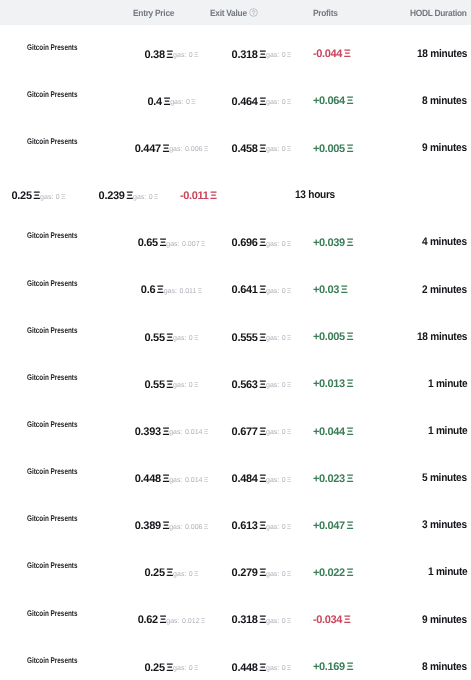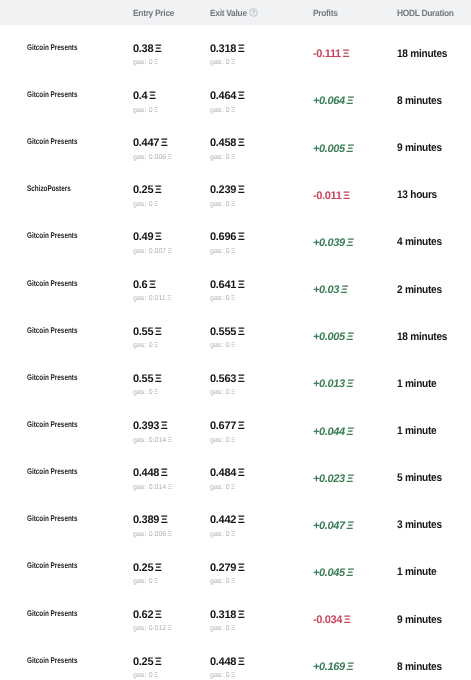--- a/index.html
+++ b/index.html
@@ -9,42 +9,42 @@
        -webkit-font-smoothing:antialiased;text-rendering:geometricPrecision;}
   .table{width:471px;}
   .thead{height:25px;background:#f1f2f4;display:flex;align-items:center;}
   .th{font-size:9px;font-weight:700;color:#73777f;letter-spacing:-0.3px;
       display:flex;align-items:center;transform:scaleX(0.93);transform-origin:left center;}
   .th .lbl{white-space:nowrap;}
   .c-col{width:133px;flex:0 0 133px;}
   .c-entry{width:77px;flex:0 0 77px;}
   .c-exit{width:103px;flex:0 0 103px;}
   .c-profit{width:84px;flex:0 0 84px;}
-  .c-hodl{width:74px;flex:0 0 74px;}
+  .c-hodl{width:74px;flex:0 0 74px;justify-content:flex-end;}
   .thead .c-col{padding-left:0;}
   .thead .c-entry,.thead .c-exit,.thead .c-profit,.thead .c-hodl{padding-left:0;}
   .row{height:47.17px;display:flex;align-items:center;}
   .tbody{padding-top:4.2px;}
   .cell{display:flex;align-items:center;}
-  .cell.stack{flex-direction:column;align-items:flex-start;justify-content:center;padding-top:4.7px;}
+  .cell.stack{flex-direction:row;align-items:flex-start;justify-content:center;padding-top:4.7px;}
   .c-col{padding-left:6px;box-sizing:border-box;}
   .namecell{align-items:flex-end;padding-top:0;padding-left:27px;}
   .namecell .name{position:relative;top:-5.5px;}
   .name{font-size:8.2px;font-weight:600;color:#1a1c20;white-space:nowrap;display:block;
         line-height:13px;transform:scaleX(0.775);transform-origin:left center;}
   .val{font-size:11px;font-weight:700;color:#14161a;line-height:13px;
        letter-spacing:-0.3px;white-space:nowrap;display:flex;align-items:baseline;}
   .gas{font-size:7px;font-weight:400;color:#aeb1b8;line-height:9px;margin-top:2.5px;
        white-space:nowrap;display:flex;align-items:baseline;}
   .gas .gl{margin-right:2.5px;}
   .eth{margin-left:1.6px;font-weight:700;}
   .gas .eth{font-weight:400;margin-left:1.2px;}
   .profit{font-size:11px;font-weight:700;letter-spacing:-0.35px;white-space:nowrap;
           display:inline-flex;align-items:baseline;position:relative;top:1.5px;}
-  .pos{color:#3a7d56;font-style:italic;}
+  .pos{color:#3a7d56;}
   .neg{color:#c8455c;}
   .hodl{font-size:11px;font-weight:600;color:#14161a;letter-spacing:-0.3px;white-space:nowrap;
         display:inline-block;transform:scaleX(0.92);transform-origin:left center;position:relative;top:1px;}
   .qicon{display:block;width:9px;height:9px;margin-left:-0.1px;position:relative;top:-0.3px;flex:0 0 9px;line-height:0;}
   .qicon svg{display:block;}
 
   .thcell{display:flex;align-items:center;}
 </style>
 </head>
 <body>
@@ -106,21 +106,21 @@
             <span class="eth">Ξ</span>
           </div>
       <div class="gas">
             <span class="gl">gas:</span>
             <span class="gn">0</span>
             <span class="eth">Ξ</span>
           </div>
     </div>
     <div class="cell c-profit">
           <span class="profit neg">
-            <span class="num">-0.111</span>
+            <span class="num">-0.044</span>
             <span class="eth">Ξ</span>
           </span>
         </div>
     <div class="cell c-hodl">
           <span class="hodl">18 minutes</span>
         </div>
   </div>
   <div class="row">
     <div class="cell c-col namecell">
           <span class="name">Gitcoin Presents</span>
@@ -187,23 +187,20 @@
           <span class="profit pos">
             <span class="num">+0.005</span>
             <span class="eth">Ξ</span>
           </span>
         </div>
     <div class="cell c-hodl">
           <span class="hodl">9 minutes</span>
         </div>
   </div>
   <div class="row">
-    <div class="cell c-col namecell">
-          <span class="name">SchizoPosters</span>
-        </div>
     <div class="cell c-entry stack">
       <div class="val">
             <span class="num">0.25</span>
             <span class="eth">Ξ</span>
           </div>
       <div class="gas">
             <span class="gl">gas:</span>
             <span class="gn">0</span>
             <span class="eth">Ξ</span>
           </div>
@@ -228,21 +225,21 @@
     <div class="cell c-hodl">
           <span class="hodl">13 hours</span>
         </div>
   </div>
   <div class="row">
     <div class="cell c-col namecell">
           <span class="name">Gitcoin Presents</span>
         </div>
     <div class="cell c-entry stack">
       <div class="val">
-            <span class="num">0.49</span>
+            <span class="num">0.65</span>
             <span class="eth">Ξ</span>
           </div>
       <div class="gas">
             <span class="gl">gas:</span>
             <span class="gn">0.007</span>
             <span class="eth">Ξ</span>
           </div>
     </div>
     <div class="cell c-exit stack">
       <div class="val">
@@ -455,21 +452,21 @@
             <span class="eth">Ξ</span>
           </div>
       <div class="gas">
             <span class="gl">gas:</span>
             <span class="gn">0.006</span>
             <span class="eth">Ξ</span>
           </div>
     </div>
     <div class="cell c-exit stack">
       <div class="val">
-            <span class="num">0.442</span>
+            <span class="num">0.613</span>
             <span class="eth">Ξ</span>
           </div>
       <div class="gas">
             <span class="gl">gas:</span>
             <span class="gn">0</span>
             <span class="eth">Ξ</span>
           </div>
     </div>
     <div class="cell c-profit">
           <span class="profit pos">
@@ -502,21 +499,21 @@
             <span class="eth">Ξ</span>
           </div>
       <div class="gas">
             <span class="gl">gas:</span>
             <span class="gn">0</span>
             <span class="eth">Ξ</span>
           </div>
     </div>
     <div class="cell c-profit">
           <span class="profit pos">
-            <span class="num">+0.045</span>
+            <span class="num">+0.022</span>
             <span class="eth">Ξ</span>
           </span>
         </div>
     <div class="cell c-hodl">
           <span class="hodl">1 minute</span>
         </div>
   </div>
   <div class="row">
     <div class="cell c-col namecell">
           <span class="name">Gitcoin Presents</span>

